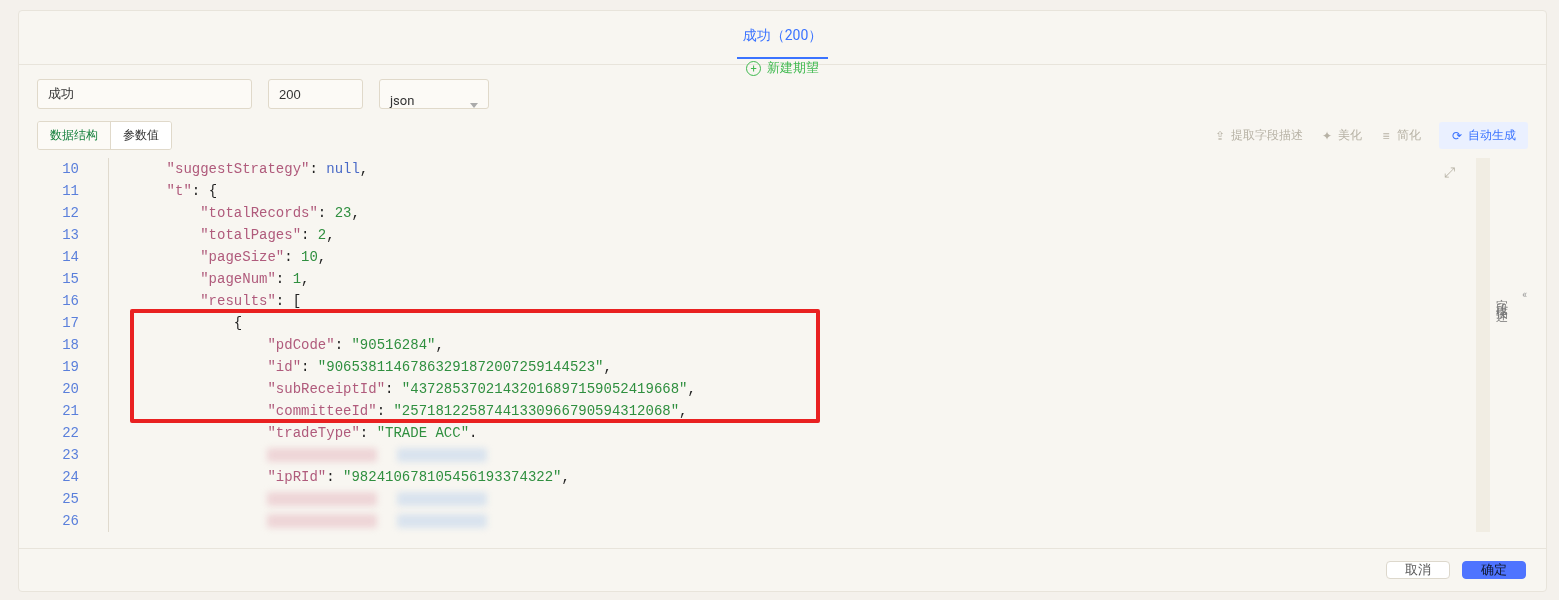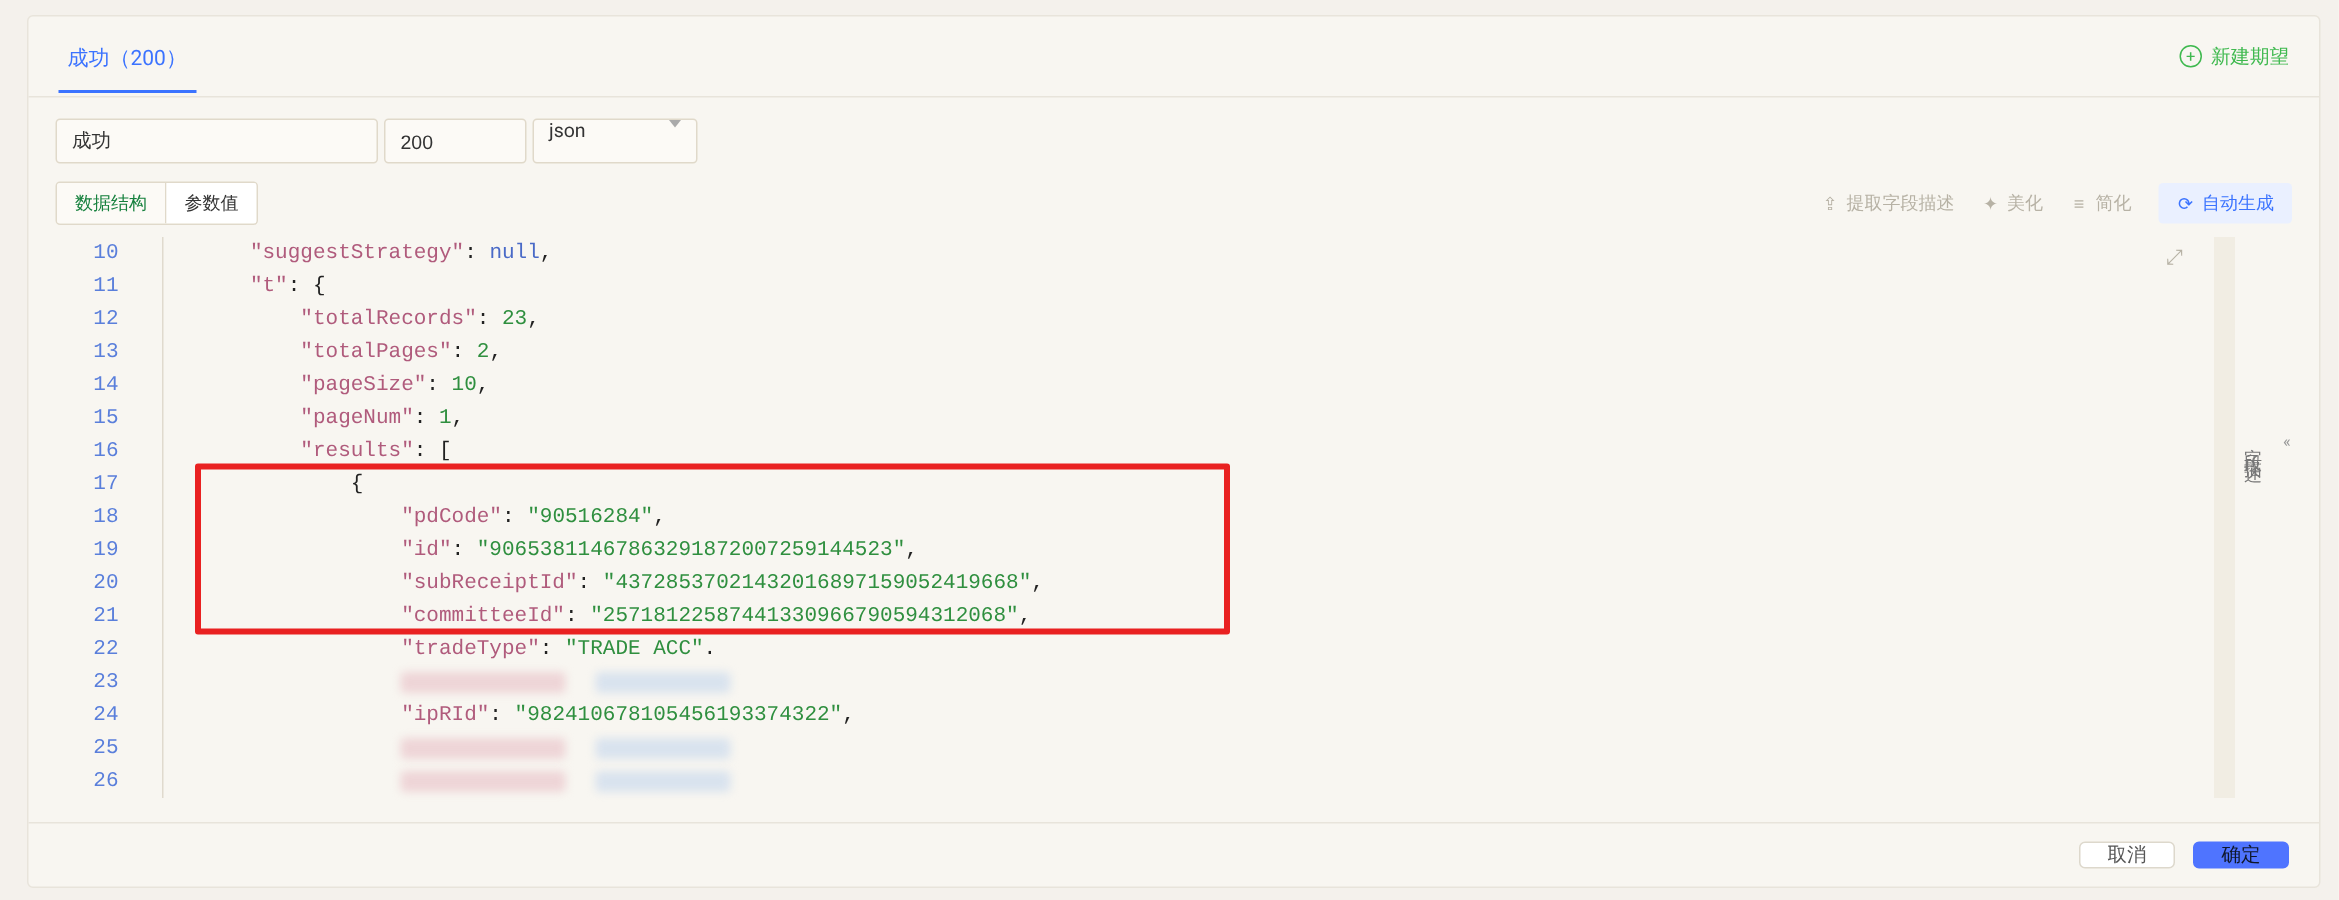--- a/index.html
+++ b/index.html
@@ -18,20 +18,21 @@
       border-radius: 4px;
       position: relative;
     }
     
     .tabs-row {
       display: flex;
       align-items: center;
       padding: 0 20px;
       height: 54px;
       border-bottom: 1px solid #e8e4db;
+      flex-direction: column;
     }
     .tabs {
       display: flex;
       gap: 18px;
     }
     .tab {
       padding: 16px 6px 12px 6px;
       cursor: pointer;
       color: #555;
       font-size: 14px;
@@ -56,35 +57,35 @@
       border-radius: 50%;
       display: inline-flex;
       align-items: center;
       justify-content: center;
       font-size: 11px;
       line-height: 1;
     }
     
     .inputs-row {
       display: flex;
-      gap: 4px;
+      gap: 16px;
       padding: 14px 18px 0 18px;
     }
     .input, .select {
       height: 30px;
       background: #fcfaf6;
       border: 1px solid #e0d9ca;
       border-radius: 3px;
       padding: 0 10px;
       font-size: 13px;
       color: #333;
     }
     .input-name { width: 215px; }
     .input-code { width: 95px; }
-    .select { width: 110px; display: flex; align-items: flex-start; justify-content: space-between; cursor: pointer; }
+    .select { width: 110px; display: flex; align-items: flex-end; justify-content: space-between; cursor: pointer; }
     .chevron-down {
       width: 0; height: 0;
       border-left: 4px solid transparent;
       border-right: 4px solid transparent;
       border-top: 5px solid #aaa;
     }
     
     .toolbar-row {
       display: flex;
       align-items: center;

